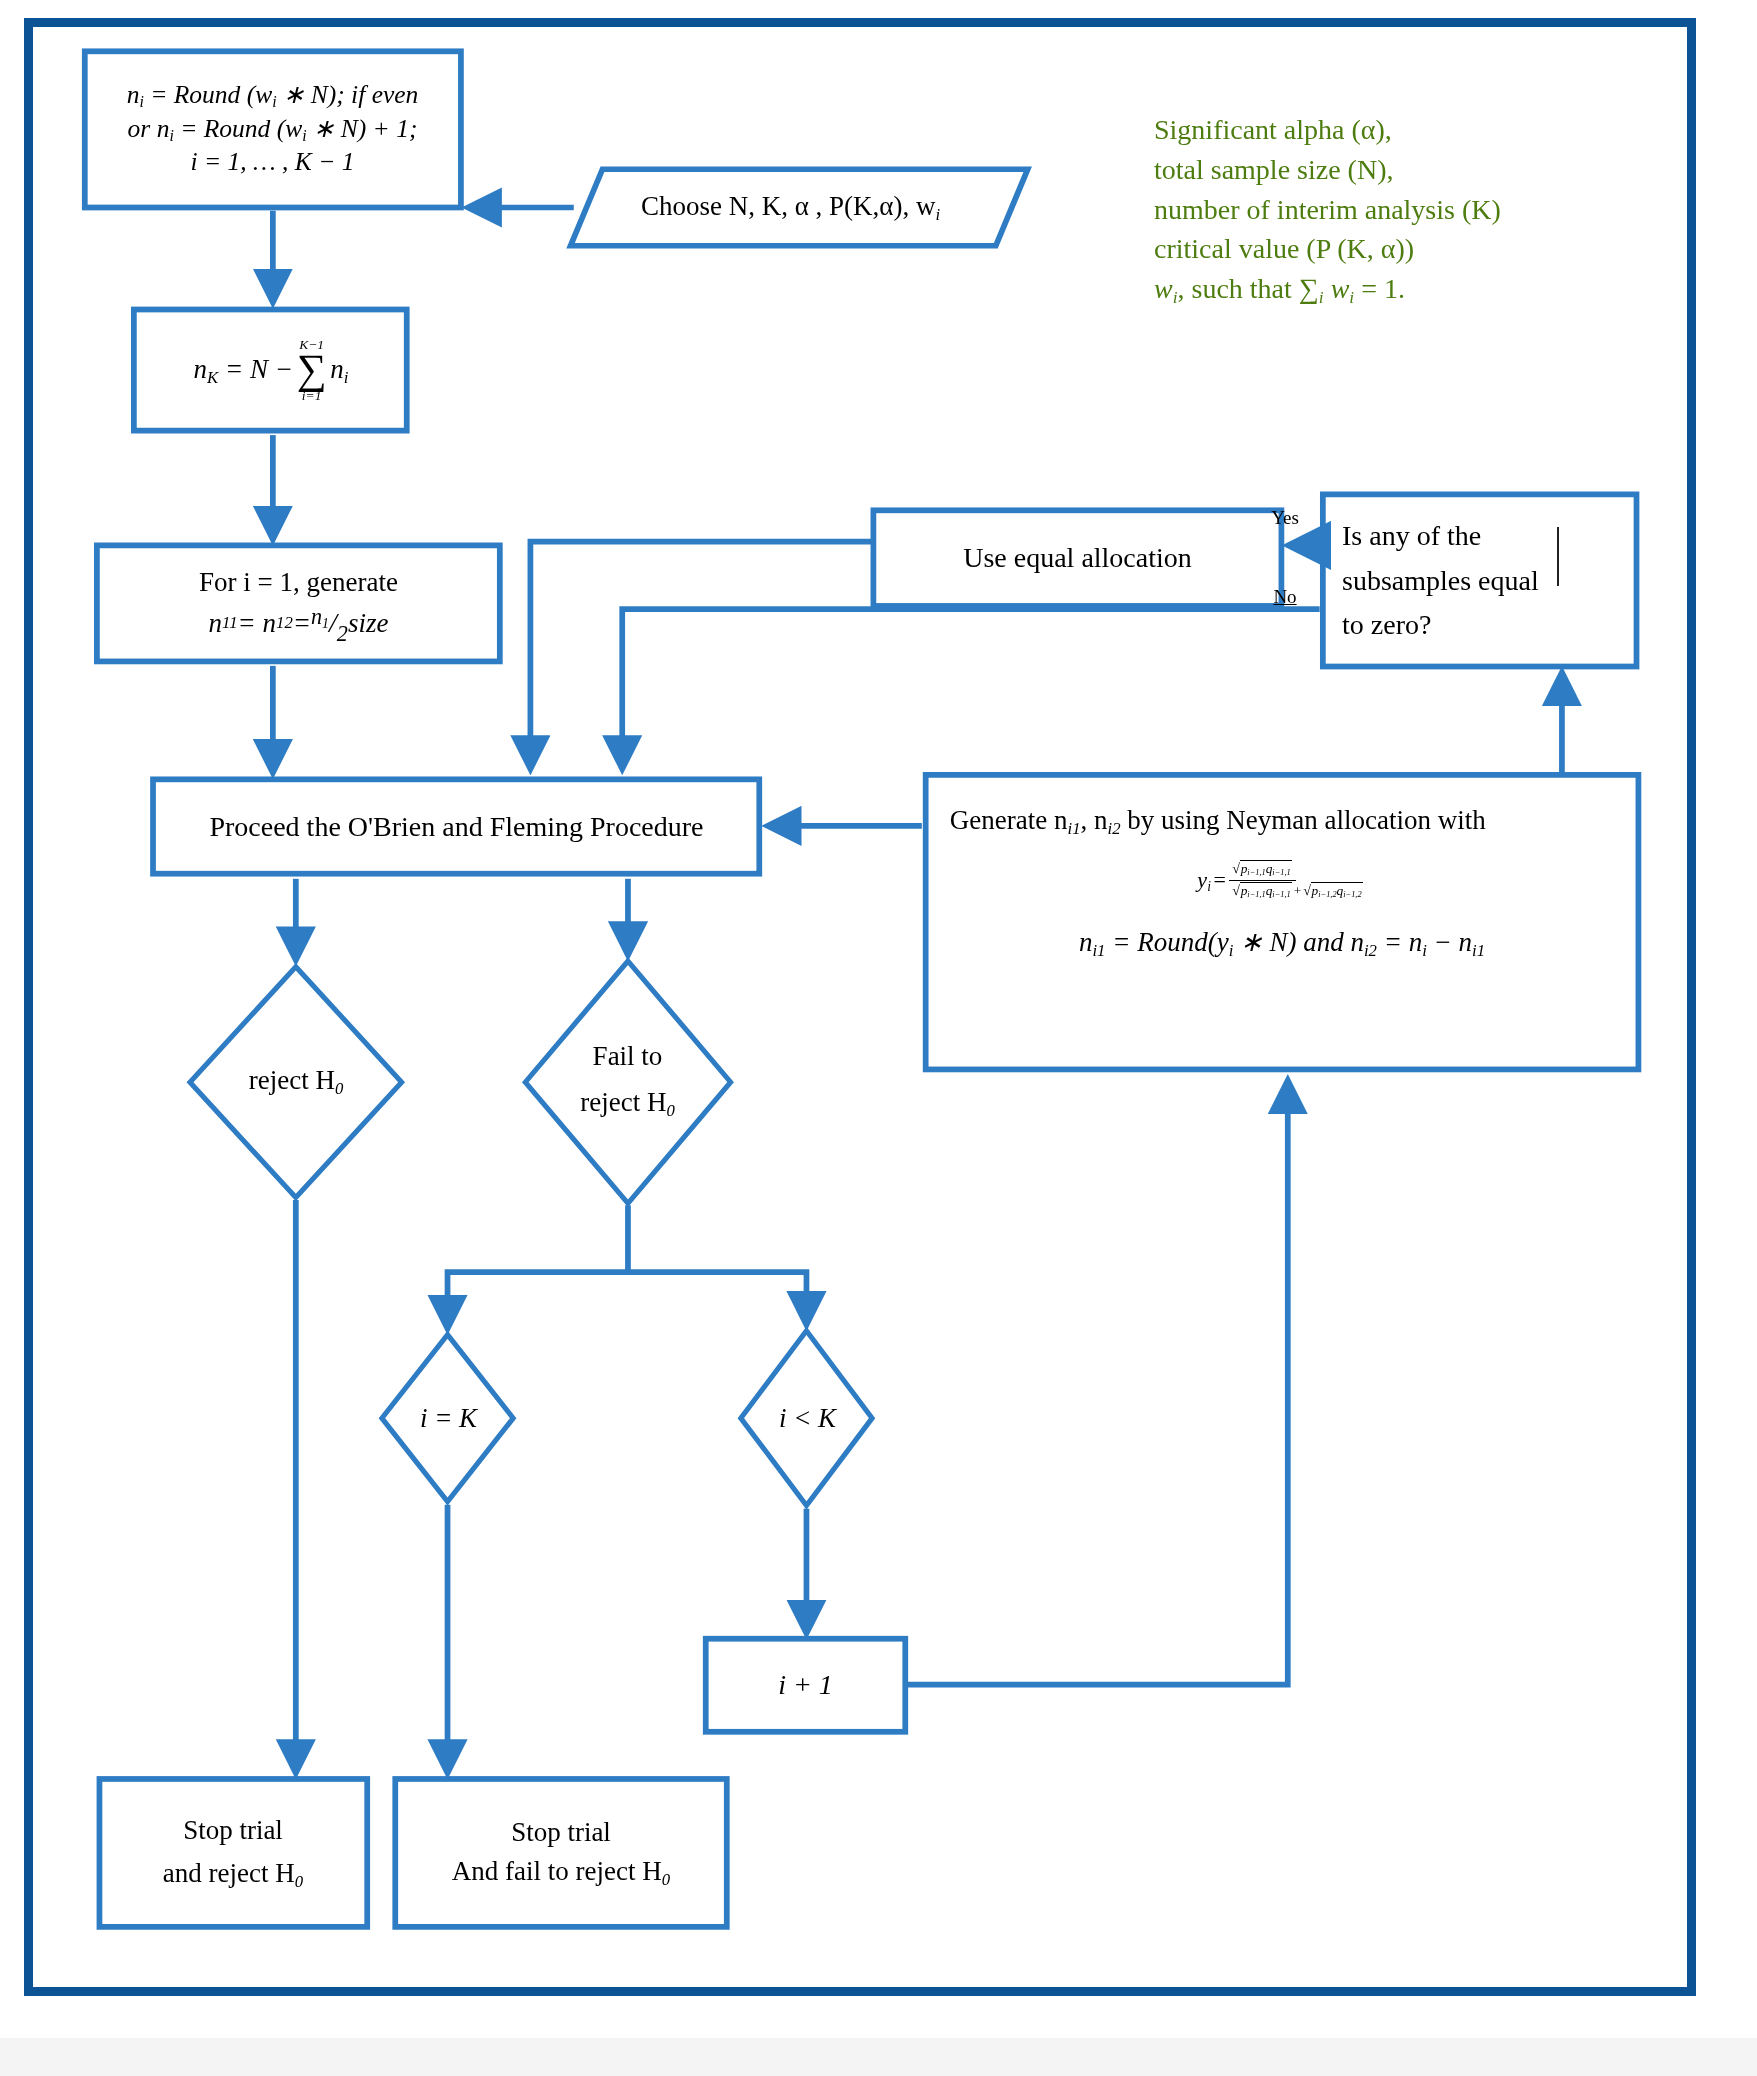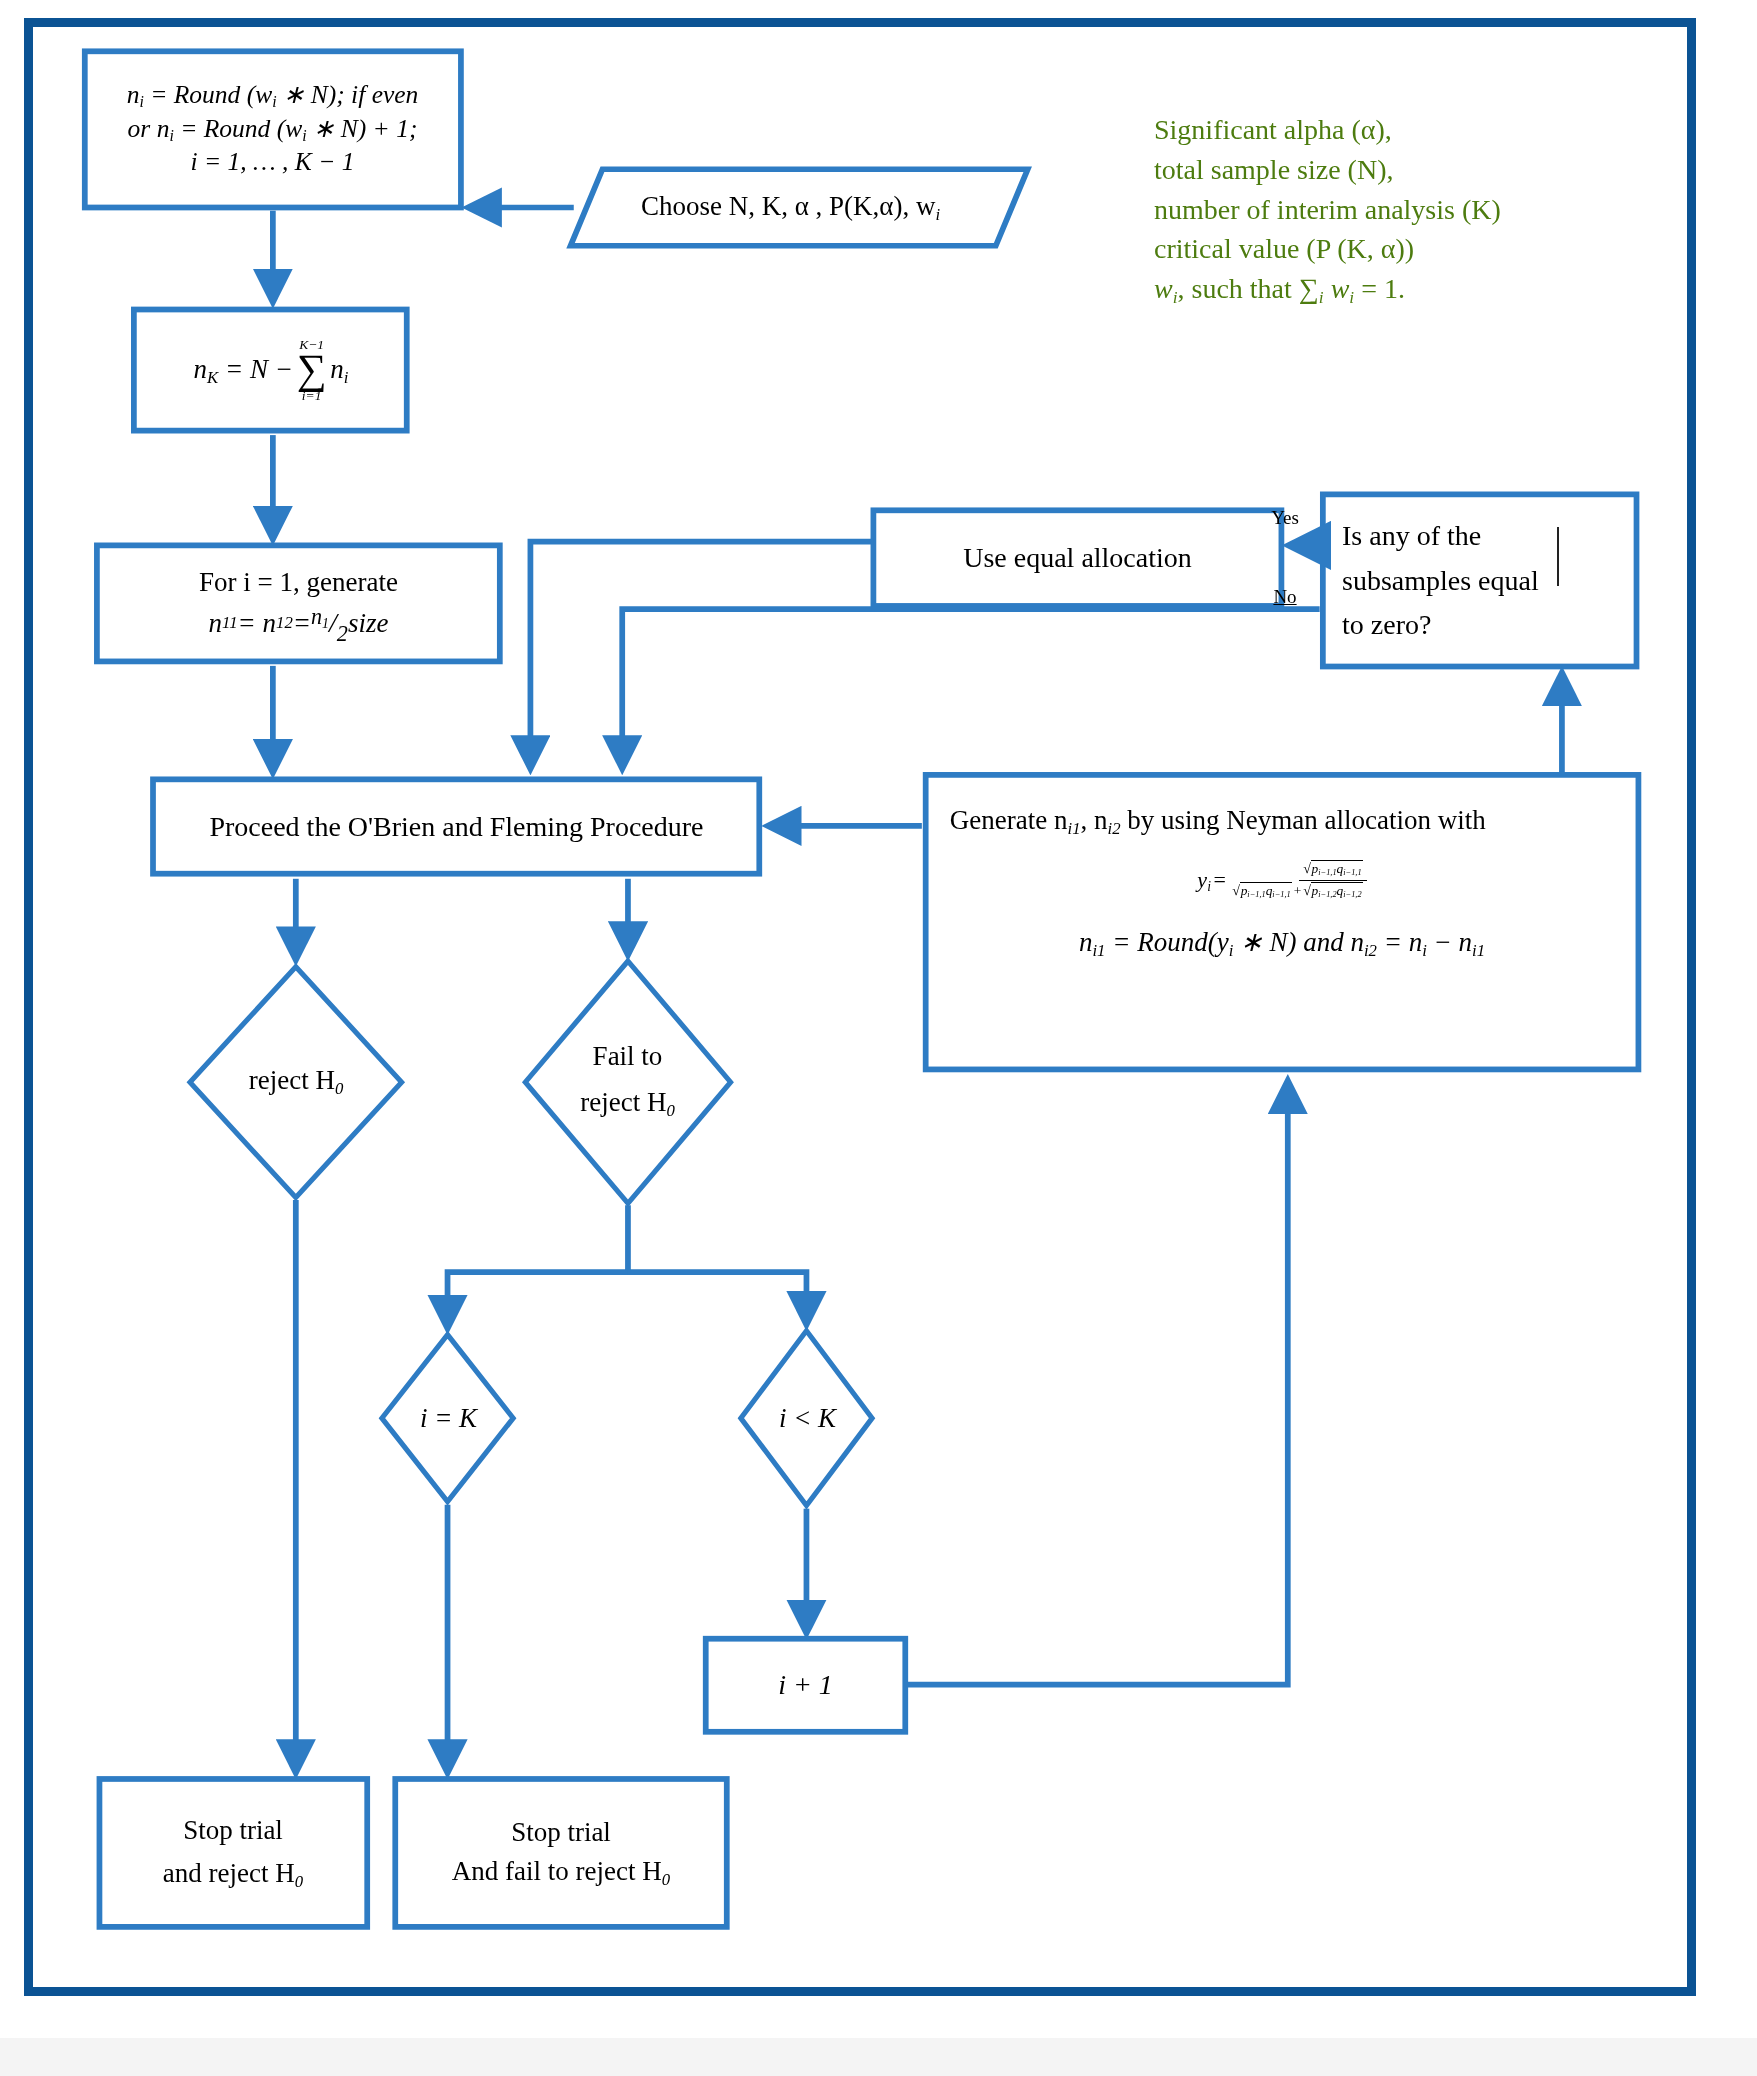--- a/index.html
+++ b/index.html
@@ -6,21 +6,21 @@
   body{font-family:"Liberation Serif", serif;}
   #page{position:relative;width:1757px;height:2077px;background:#ffffff;overflow:hidden;}
   #frame{position:absolute;left:24px;top:18px;width:1672px;height:1978px;
          border:9px solid #0b5394;background:#ffffff;box-sizing:border-box;}
   #bottomband{position:absolute;left:0;top:2038px;width:1757px;height:39px;background:#f4f4f4;}
   svg#flow{position:absolute;left:0;top:0;width:1757px;height:2077px;}
   .nodetext{position:absolute;display:flex;flex-direction:column;align-items:center;
             justify-content:center;text-align:center;color:#000;line-height:1.28;}
   .it{font-style:italic;}
   sub{font-size:0.62em;vertical-align:-0.28em;}
-  .frac{display:inline-flex;flex-direction:column;align-items:flex-end;vertical-align:middle;
+  .frac{display:inline-flex;flex-direction:column;align-items:flex-start;vertical-align:middle;
         line-height:1.05;}
   .frac .num{border-bottom:1.3px solid #000;padding:0 3.8px;}
   .frac .den{padding:0 3.8px;}
   .sumwrap{display:inline-flex;flex-direction:column;align-items:center;vertical-align:middle;
            line-height:1;margin:0 3.8px;}
   .sumwrap .lim{font-size:0.5em;font-style:italic;}
   .sumwrap .sig{font-size:1.55em;line-height:0.9;}
   .sqrt{border-top:1.3px solid #000;padding:0 1.3px 0 0.6px;}
   .rad{font-size:1.05em;}
   .legend{position:absolute;text-align:left;color:#4d7c0f;line-height:1.42;}

